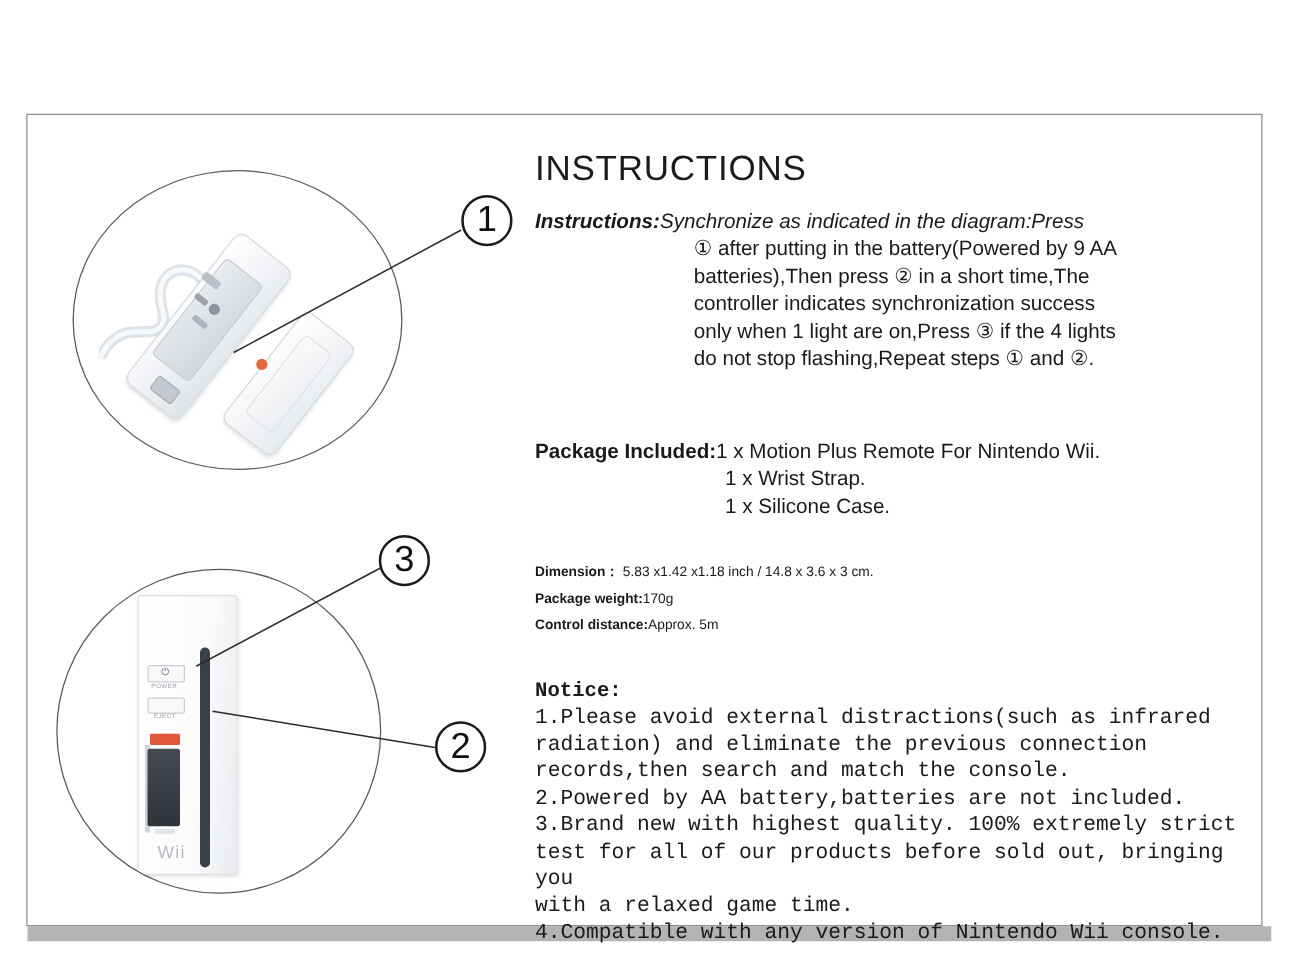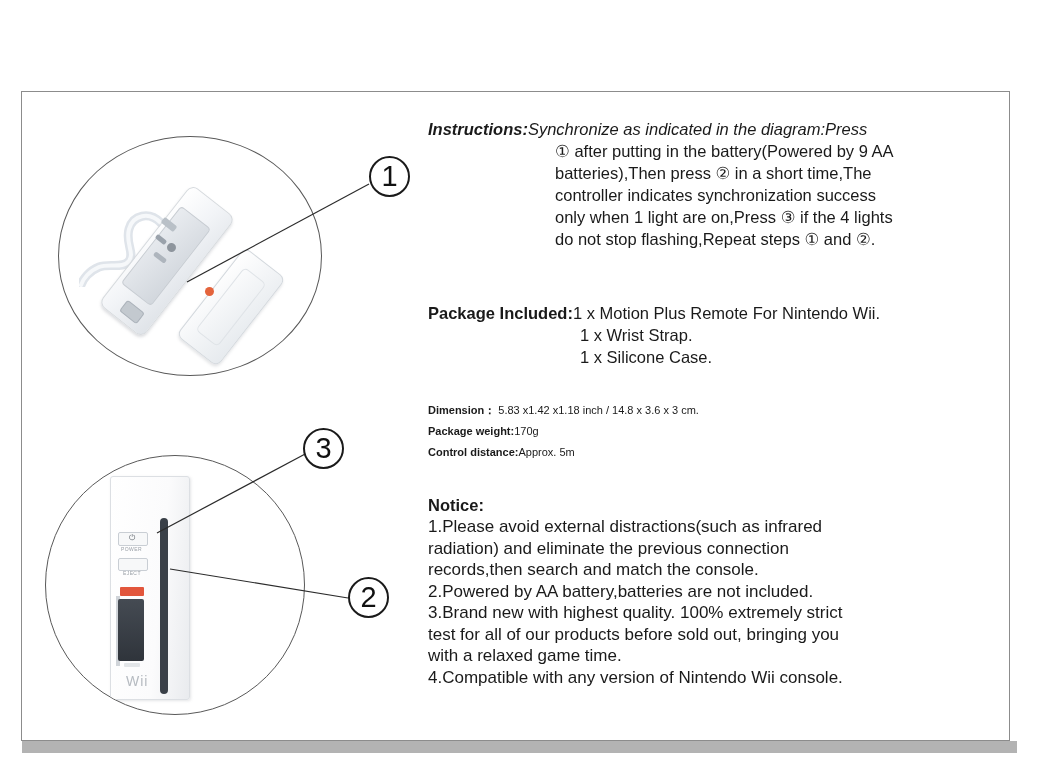--- a/index.html
+++ b/index.html
@@ -113,21 +113,21 @@
   }
   .body-block { font-size: 16.5px; line-height: 22px; }
   .lbl { font-weight: bold; }
   .hang-1 { padding-left: 0; font-style: italic; }
   .hang-indent { padding-left: 127px; }
   .hang-indent-pkg { padding-left: 152px; }
 
   #instructions-block { margin-bottom: 0; }
   #package-block { margin-top: 52px; }
   #specs-block { margin-top: 32px; }
-  #notice-block { margin-top: 31px; }
+  #notice-block { margin-top: 31px; font-family: Liberation Mono, monospace; }
 
   .spec-line { font-size: 11px; line-height: 21px; }
   .notice-line { font-size: 17px; line-height: 21.5px; }
   #notice-heading { font-size: 16.5px; font-weight: bold; line-height: 22px; }
 
   
   .art { position: absolute; }
 
   
   #remote-art {
@@ -343,20 +343,21 @@
       <div class="port-door"></div>
       <div class="sensor-mark"></div>
       <div class="wii-logo">Wii</div>
     </div>
   </div>
   <div class="callout" id="callout-3">3</div>
   <div class="callout" id="callout-2">2</div>
 
   <div id="text-col">
 
+    <h1 id="page-title">INSTRUCTIONS</h1>
 
     <div id="instructions-block" class="body-block">
       <div class="hang-1"><span class="lbl">Instructions:</span><span>Synchronize as indicated in the diagram:Press</span></div>
       <div class="hang-indent">① after putting in the battery(Powered by 9 AA</div>
       <div class="hang-indent">batteries),Then press ② in a short time,The</div>
       <div class="hang-indent">controller indicates synchronization success</div>
       <div class="hang-indent">only when 1 light are on,Press ③ if the 4 lights</div>
       <div class="hang-indent">do not stop flashing,Repeat steps ① and ②.</div>
     </div>
 

